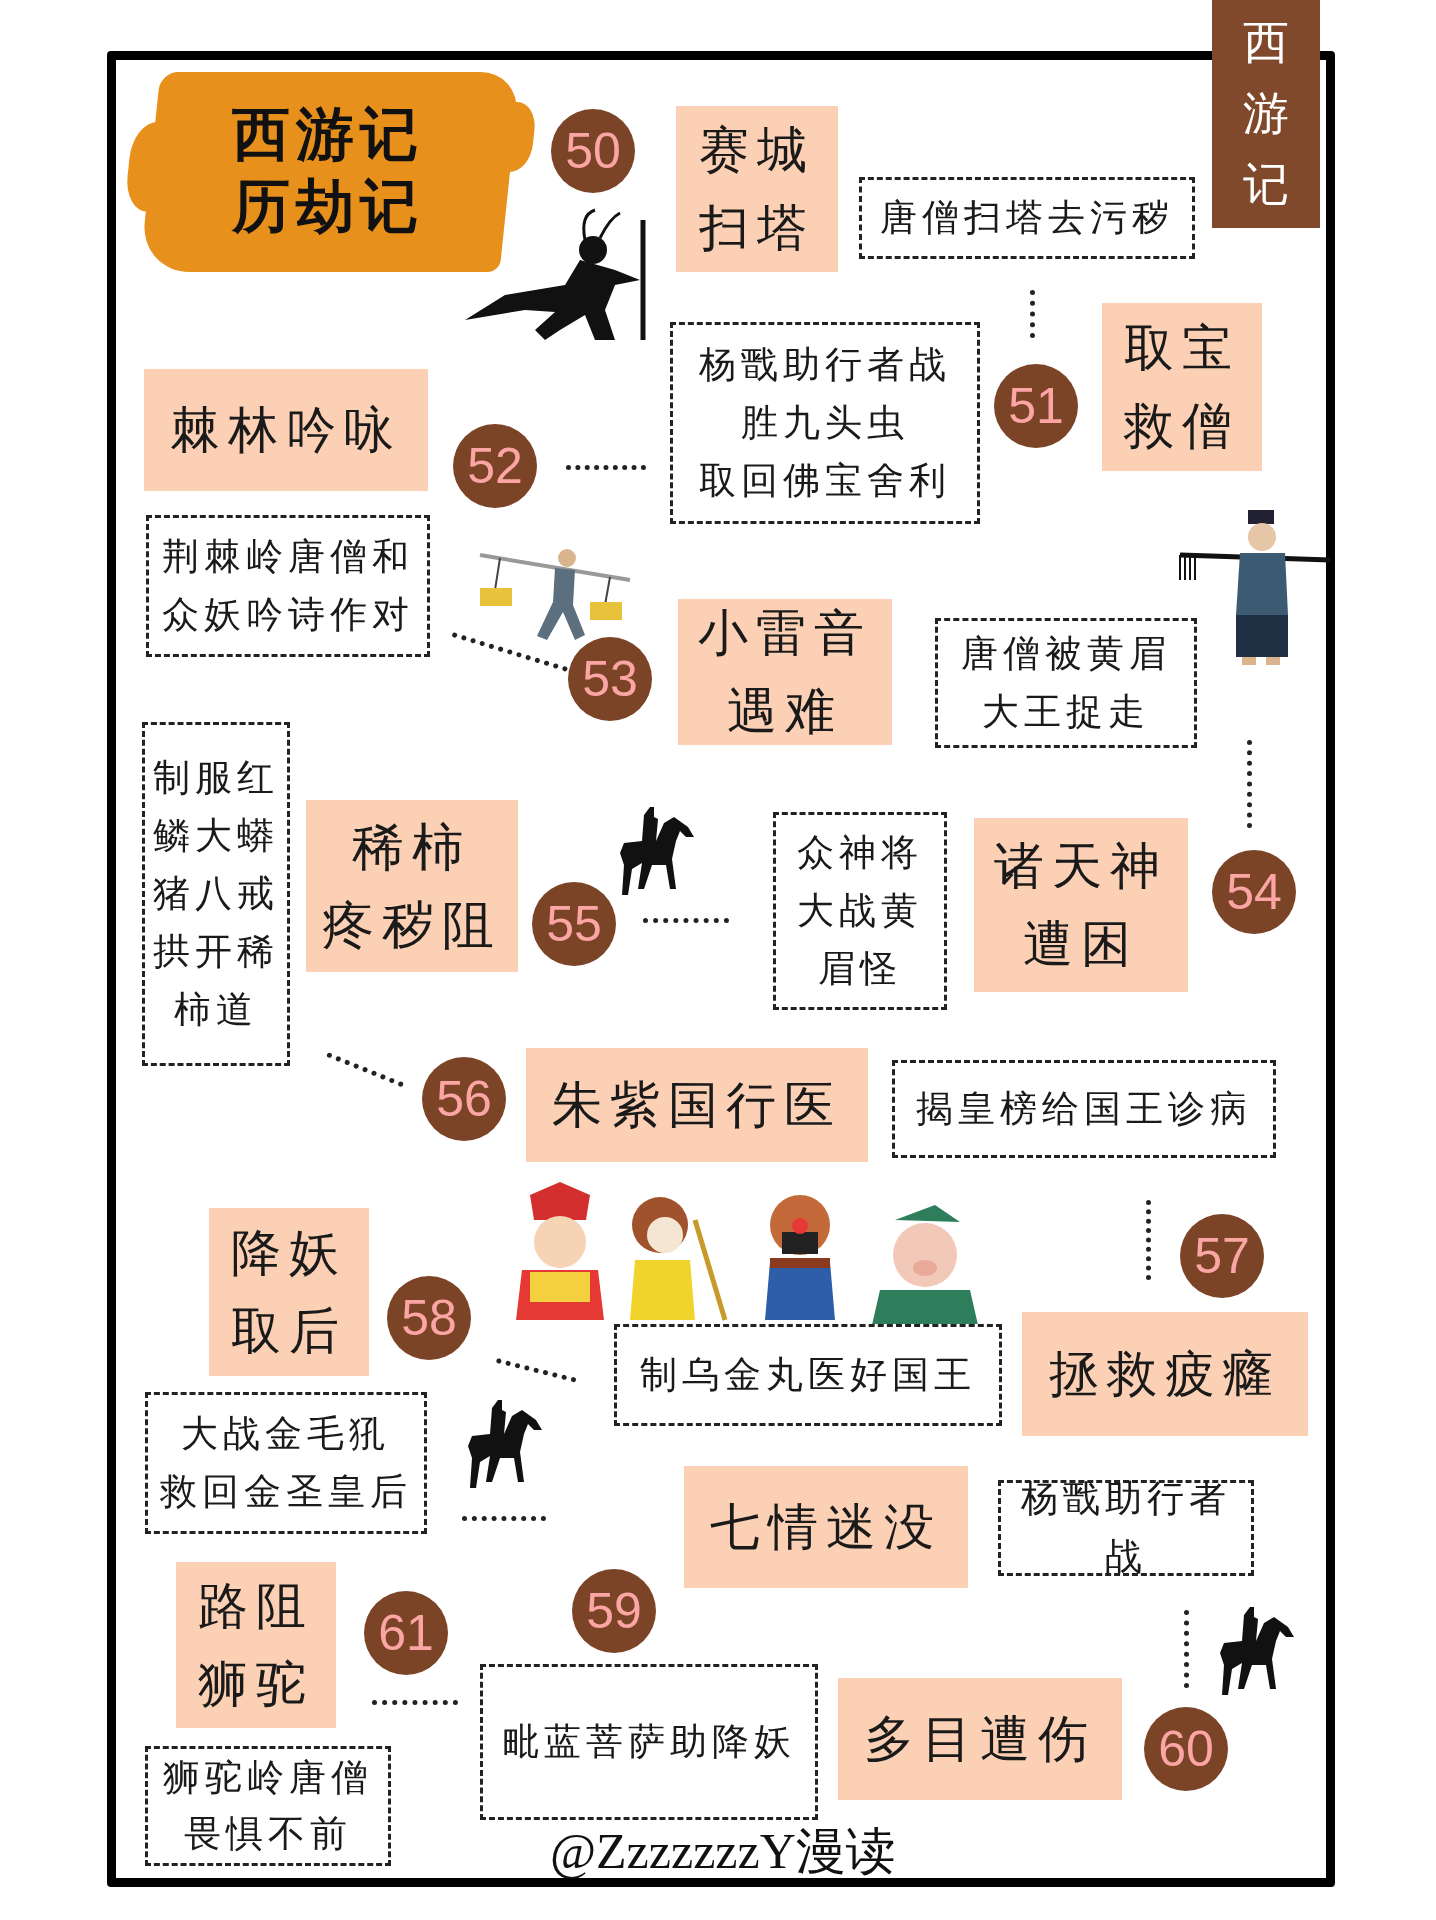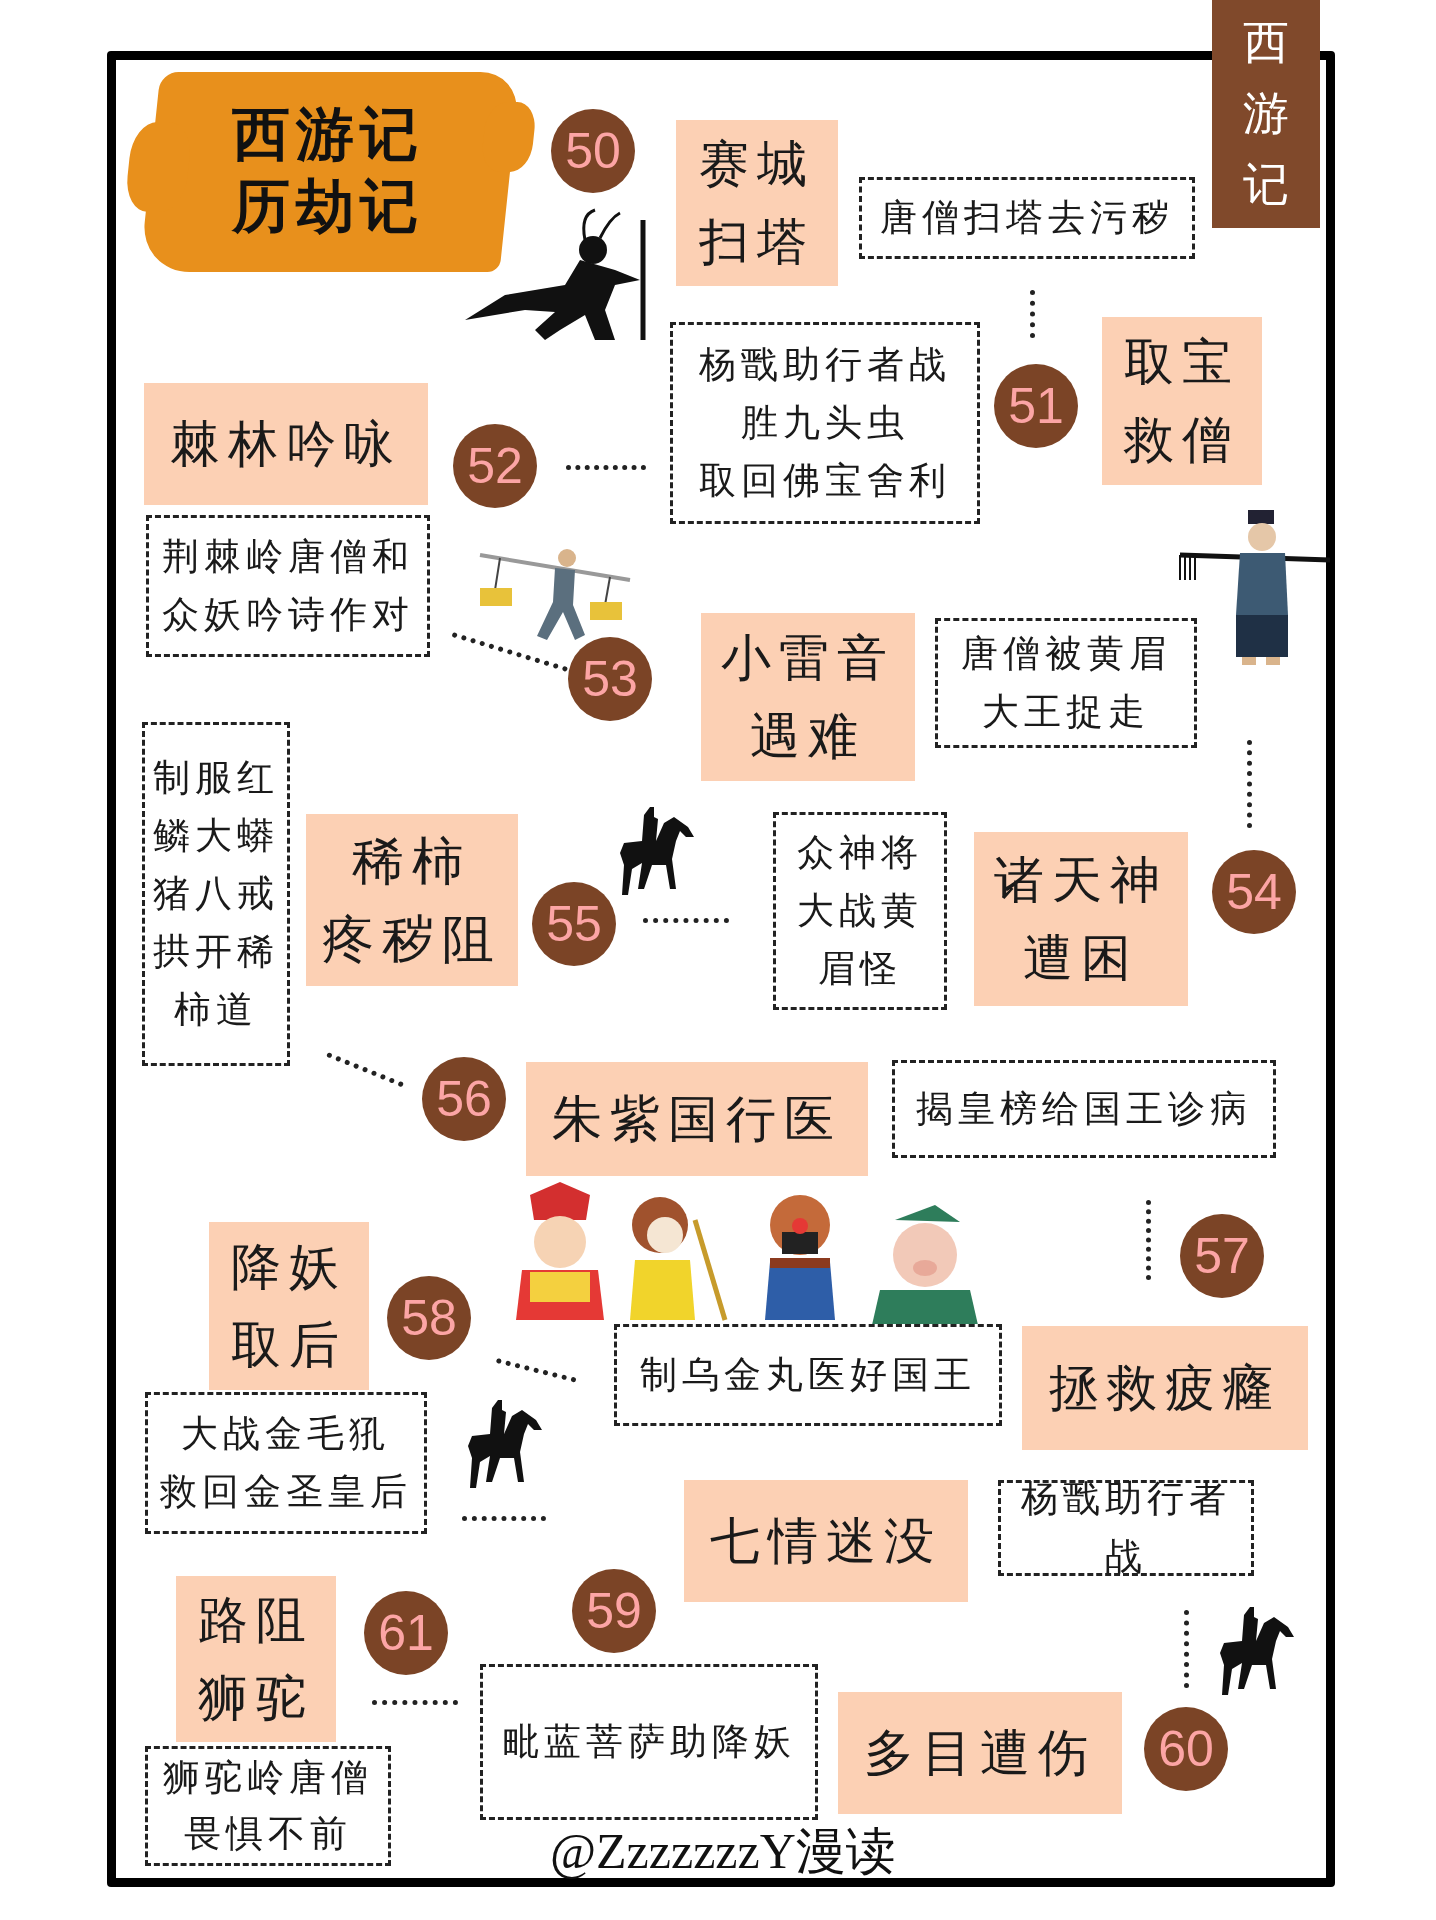--- a/index.html
+++ b/index.html
@@ -7,21 +7,21 @@
        font-family:"DejaVu Sans","Liberation Sans",sans-serif;color:#1a1a1a;}
   .frame{position:absolute;left:107px;top:51px;width:1228px;height:1836px;border:9px solid #000;border-radius:4px;box-sizing:border-box;}
   .tag{position:absolute;left:1212px;top:0;width:108px;height:228px;background:#80492b;color:#fff;
        display:flex;flex-direction:column;align-items:center;justify-content:space-around;font-size:46px;padding:8px 0;box-sizing:border-box;}
   .brush{position:absolute;left:150px;top:72px;width:360px;height:200px;background:#e8901c;
          border-radius:18px 40px 12px 50px;transform:skewX(-6deg);}
   .brush:before{content:"";position:absolute;left:-22px;top:50px;width:60px;height:90px;background:#e8901c;border-radius:40%;}
   .brush:after{content:"";position:absolute;right:-20px;top:30px;width:50px;height:70px;background:#e8901c;border-radius:40%;}
   .brand{position:absolute;left:232px;top:98px;font-size:58px;font-weight:bold;line-height:72px;color:#111;letter-spacing:6px;}
   .peach{position:absolute;background:#fcd0b4;display:flex;flex-direction:column;align-items:center;justify-content:center;
-         font-size:50px;line-height:78px;letter-spacing:8px;color:#1a1a1a;margin-top:14px;}
+         font-size:50px;line-height:78px;letter-spacing:8px;color:#1a1a1a;}
   .dash{position:absolute;border:3px dashed #222;display:flex;flex-direction:column;align-items:center;justify-content:center;
         font-size:37px;line-height:58px;letter-spacing:5px;background:#fff;box-sizing:border-box;text-align:center;}
   .num{position:absolute;width:84px;height:84px;border-radius:50%;background:#7b4426;color:#fca5a5;
        display:flex;align-items:center;justify-content:center;font-size:50px;font-family:"Liberation Sans",sans-serif;}
   .dots-h{position:absolute;height:0;border-top:5px dotted #222;}
   .dots-v{position:absolute;width:0;border-left:5px dotted #222;}
   .dots-d{position:absolute;height:0;border-top:5px dotted #222;transform-origin:0 0;}
   .fig{position:absolute;}
   .credit{position:absolute;left:550px;top:1818px;font-size:50px;font-family:"Liberation Serif",serif;color:#111;}
 </style>
@@ -85,21 +85,21 @@
   <line x1="25" y1="18" x2="20" y2="50" stroke="#444" stroke-width="2"></line>
   <line x1="135" y1="37" x2="130" y2="65" stroke="#444" stroke-width="2"></line>
   <rect x="5" y="48" width="32" height="18" fill="#e8c23a"></rect>
   <rect x="115" y="62" width="32" height="18" fill="#e8c23a"></rect>
   <circle cx="92" cy="18" r="9" fill="#d9b48c"></circle>
   <path d="M80 28 L100 30 L98 65 L110 95 L100 100 L88 72 L72 100 L62 96 L78 62 Z" fill="#5b6f7e"></path>
 </svg>
 
 <div class="dots-d" style="left:453px;top:632px;width:130px;transform:rotate(17deg)"></div>
 <div class="num" style="left:568px;top:637px">53</div>
-<div class="peach" style="left:701px;top:599px;width:214px;height:168px">
+<div class="peach" style="left:678px;top:599px;width:214px;height:146px">
   <span>小雷音</span>
   <span>遇难</span>
 </div>
 <div class="dash" style="left:935px;top:618px;width:262px;height:130px">
   <span>唐僧被黄眉</span>
   <span>大王捉走</span>
 </div>
 
 <svg class="fig" style="left:1170px;top:505px" width="165" height="165" viewBox="0 0 165 165">
   <rect x="78" y="5" width="26" height="14" fill="#223"></rect>

